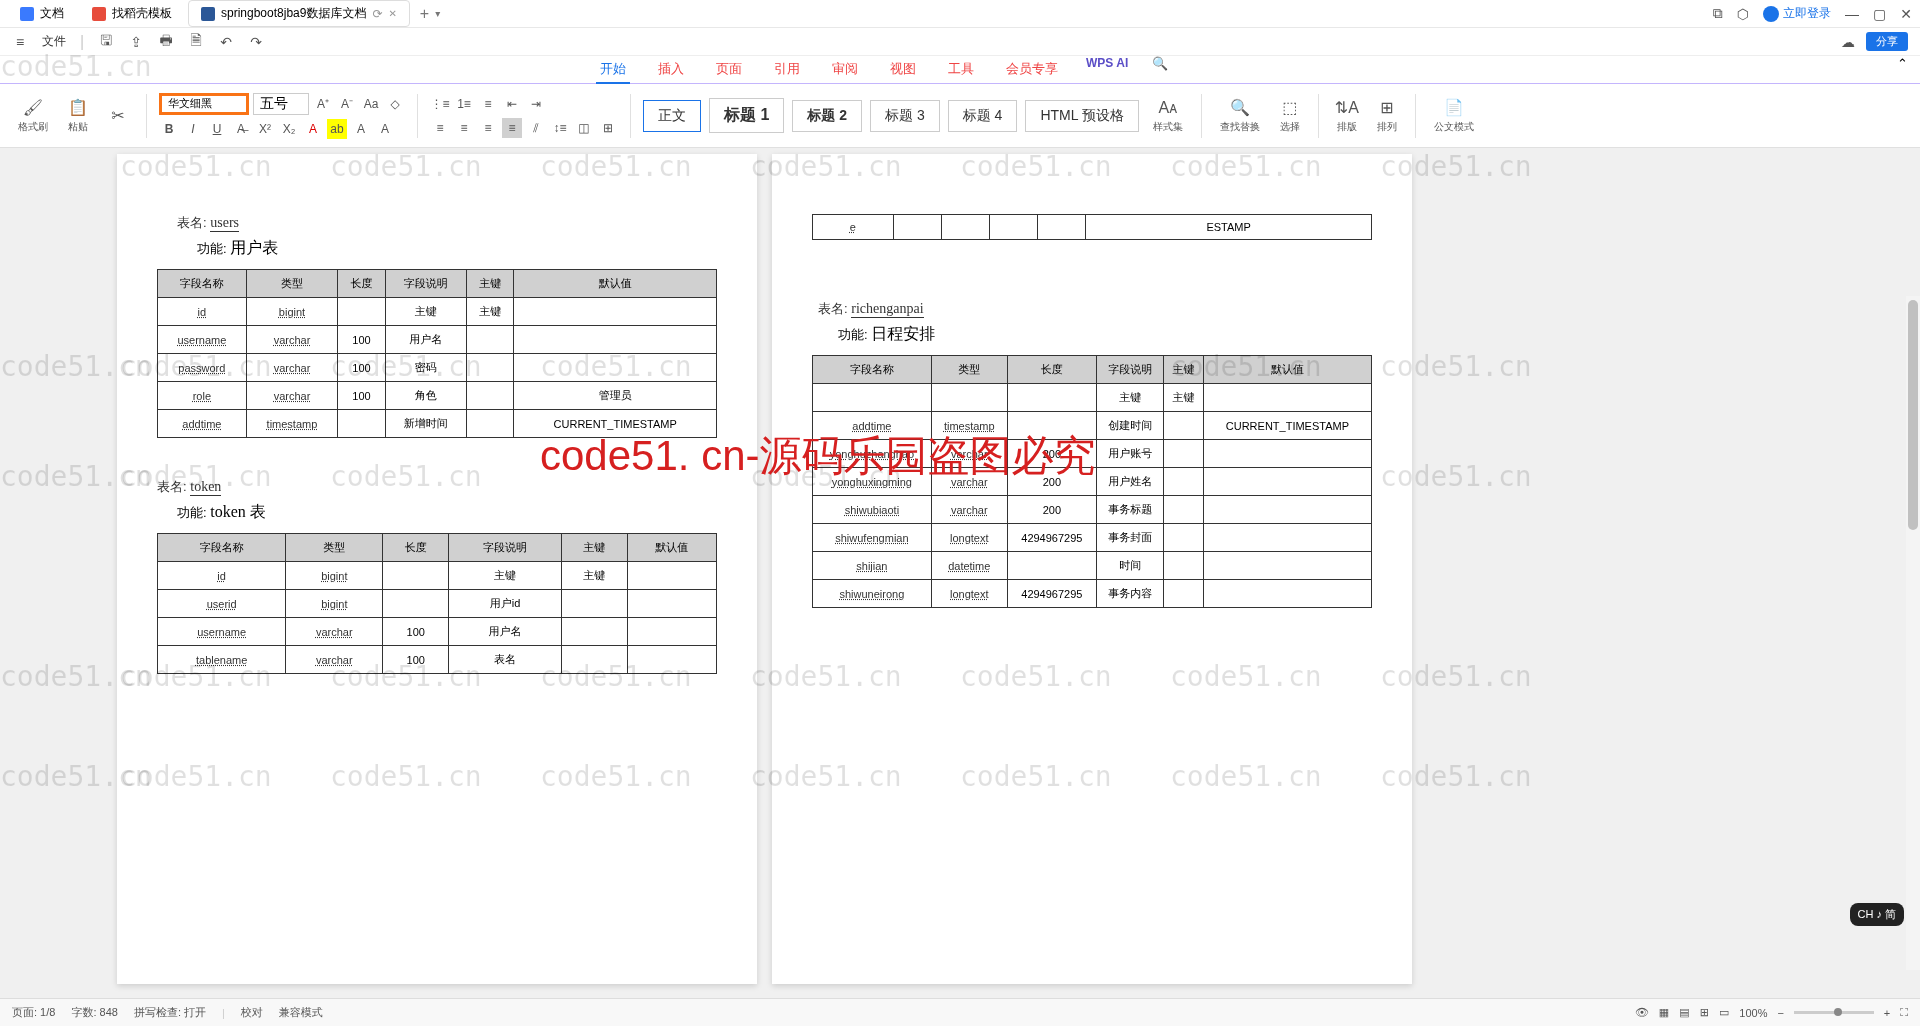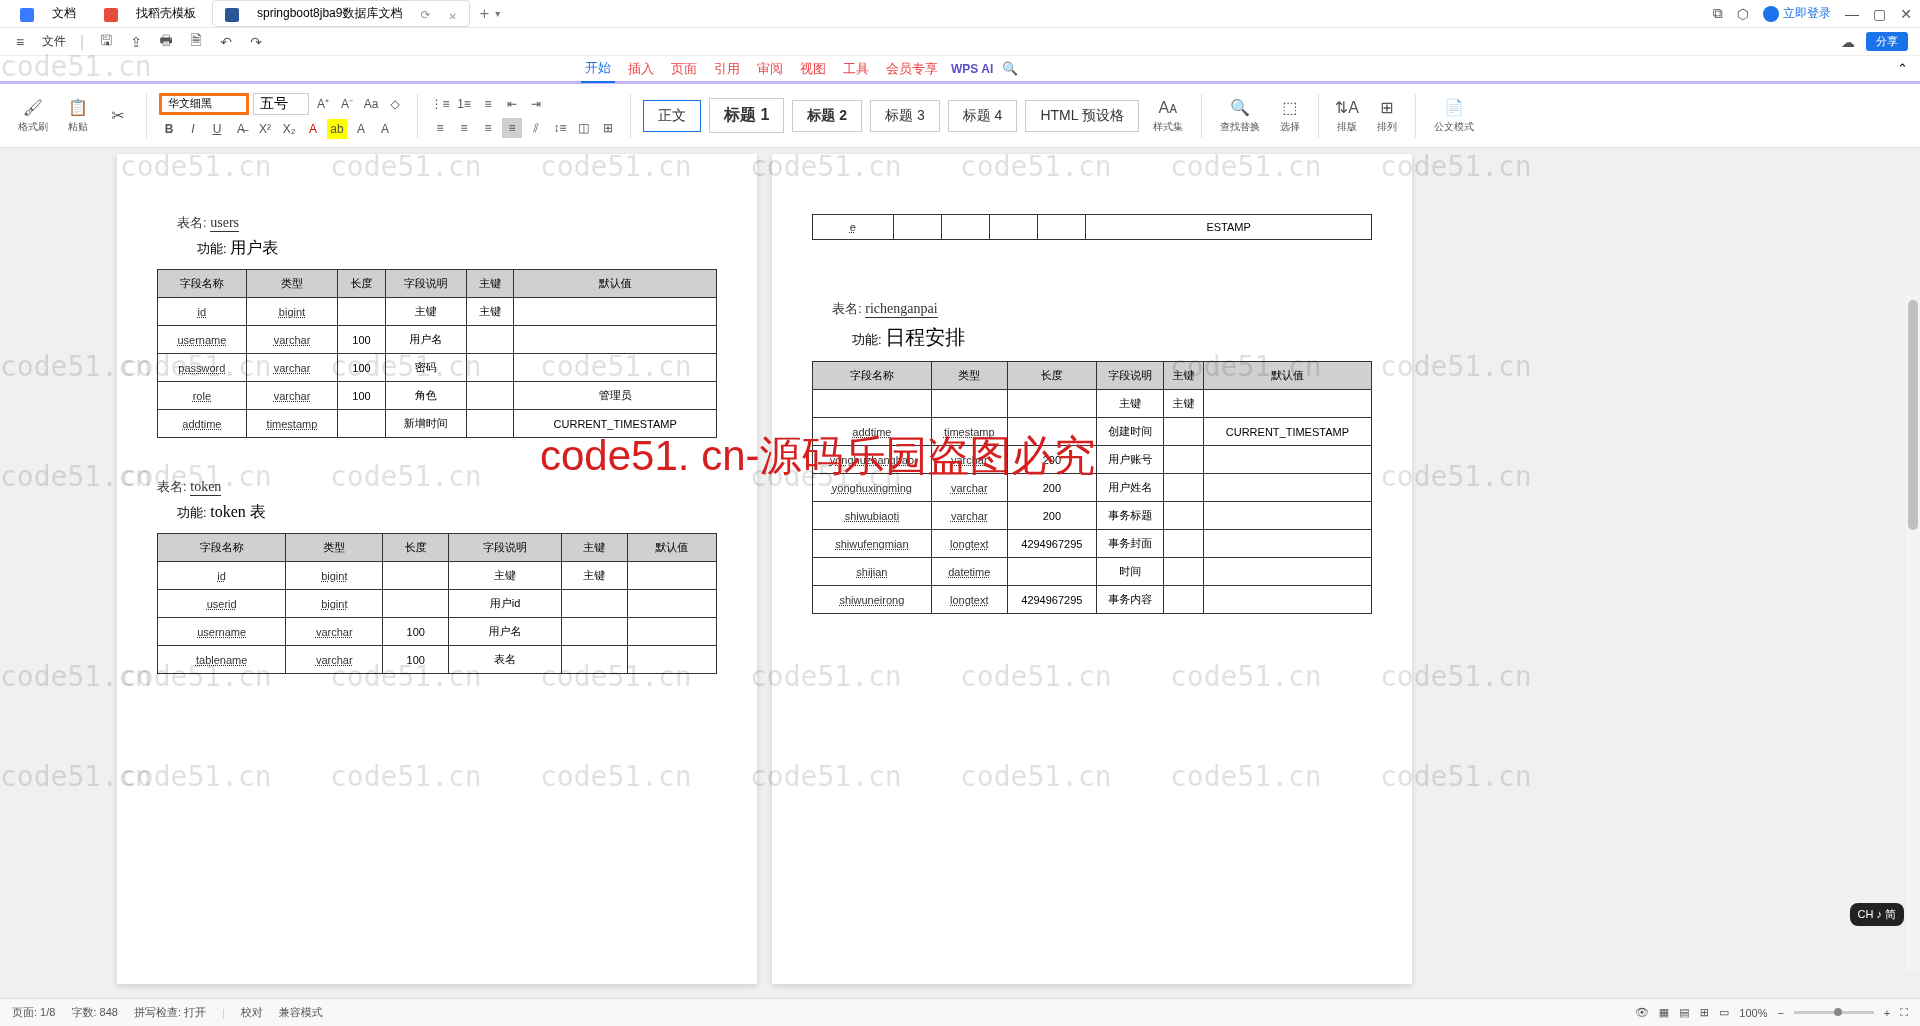--- a/index.html
+++ b/index.html
@@ -1,34 +1,34 @@
 <!DOCTYPE html>
 <html><head>
 <meta charset="utf-8">
 <style>
 *{margin:0;padding:0;box-sizing:border-box;font-family:"Microsoft YaHei",sans-serif}
 body{background:#fff;width:1920px;height:1026px;overflow:hidden;position:relative}
 .titlebar{height:28px;background:#fff;display:flex;align-items:center;padding:0 8px;border-bottom:1px solid #e8e8e8}
-.tab{display:flex;align-items:flex-end;padding:4px 12px;font-size:12px;gap:18px;border-radius:4px;margin-right:4px}
+.tab{display:flex;align-items:center;padding:4px 12px;font-size:12px;gap:6px;border-radius:4px;margin-right:4px}
 .tab.active{background:#fff;border:1px solid #ddd}
 .tab-icon{width:14px;height:14px;border-radius:2px}
 .tab-icon.blue{background:#3a7afe}
 .tab-icon.red{background:#e74c3c}
 .tab-icon.docblue{background:#2b5797}
 .tab-close{font-size:10px;color:#999;cursor:pointer}
 .title-right{margin-left:auto;display:flex;align-items:center;gap:14px;font-size:12px}
 .login-link{color:#1a73e8;display:flex;align-items:center;gap:4px}
 .login-avatar{width:16px;height:16px;border-radius:50%;background:#1a73e8}
 .win-btn{font-size:14px;color:#555;cursor:pointer}
 .quickbar{height:28px;display:flex;align-items:center;padding:0 12px;gap:14px;border-bottom:1px solid #eee}
 .quickbar .qicon{width:16px;height:16px;display:flex;align-items:center;justify-content:center;color:#555;font-size:14px}
 .quickbar .filelabel{font-size:12px;color:#333}
 .quickbar-right{margin-left:auto;display:flex;align-items:center;gap:10px}
 .share-btn{background:#1a73e8;color:#fff;padding:2px 10px;border-radius:3px;font-size:11px}
-.menubar{height:28px;display:flex;align-items:center;padding:0 12px;gap:9px;font-size:13px;border-bottom:3px solid #c4b5fd}
+.menubar{height:28px;display:flex;align-items:flex-start;padding:0 12px;gap:24px;font-size:13px;border-bottom:1px solid #c4b5fd}
 .menubar .menu{padding:4px 4px;cursor:pointer;color:#ef4444}
 .menubar .menu.active{color:#1a73e8;border-bottom:2px solid #1a73e8}
 .menubar .menu-right{margin-left:auto;display:flex;gap:10px;align-items:center}
 .wpsai{color:#5b4ec7;font-weight:bold;font-size:12px}
 .ribbon{height:64px;background:#fff;display:flex;align-items:center;padding:0 12px;gap:8px;border-bottom:1px solid #e0e0e0}
 .rgroup{display:flex;flex-direction:column;align-items:center;gap:2px;padding:0 6px}
 .rgroup .icon{width:20px;height:20px;display:flex;align-items:center;justify-content:center;color:#555;font-size:16px}
 .rgroup .label{font-size:10px;color:#555}
 .rsep{width:1px;height:44px;background:#e0e0e0;margin:0 4px}
 .style-btn{border:1px solid #ccc;padding:6px 14px;font-size:14px;color:#333;cursor:pointer;background:#fff}
@@ -343,23 +343,23 @@
           <tr>
             <td class="u">e</td>
             <td></td>
             <td></td>
             <td></td>
             <td></td>
             <td>ESTAMP</td>
           </tr>
         </tbody>
     </table>
-    <div style="margin-left:20px">
+    <div style="margin-left:6px">
       <div class="section-label"><span>表名:</span> <span class="tblname">richenganpai</span></div>
-      <div class="funcrow"><span>功能:</span> <span style="font-family:SimSun;font-size:20px">日程安排</span></div>
+      <div class="funcrow"><span>功能:</span> <span style="font-family:SimSun;font-size:16px">日程安排</span></div>
     </div>
     <table class="dbtable">
       <thead>
           <tr id="p2t1h">
             <th>字段名称</th>
             <th>类型</th>
             <th>长度</th>
             <th>字段说明</th>
             <th>主键</th>
             <th>默认值</th>

